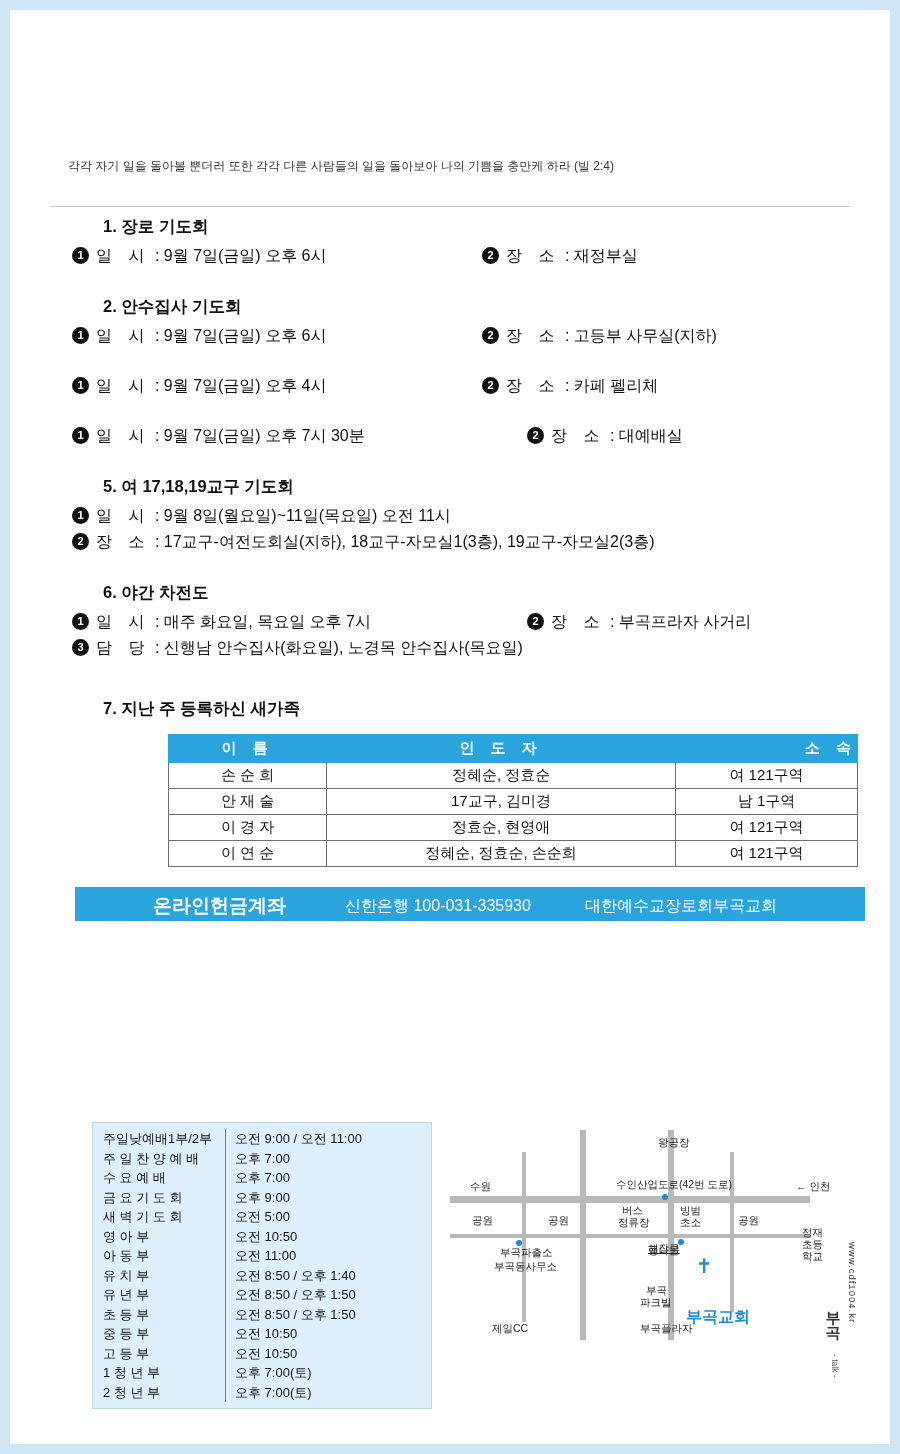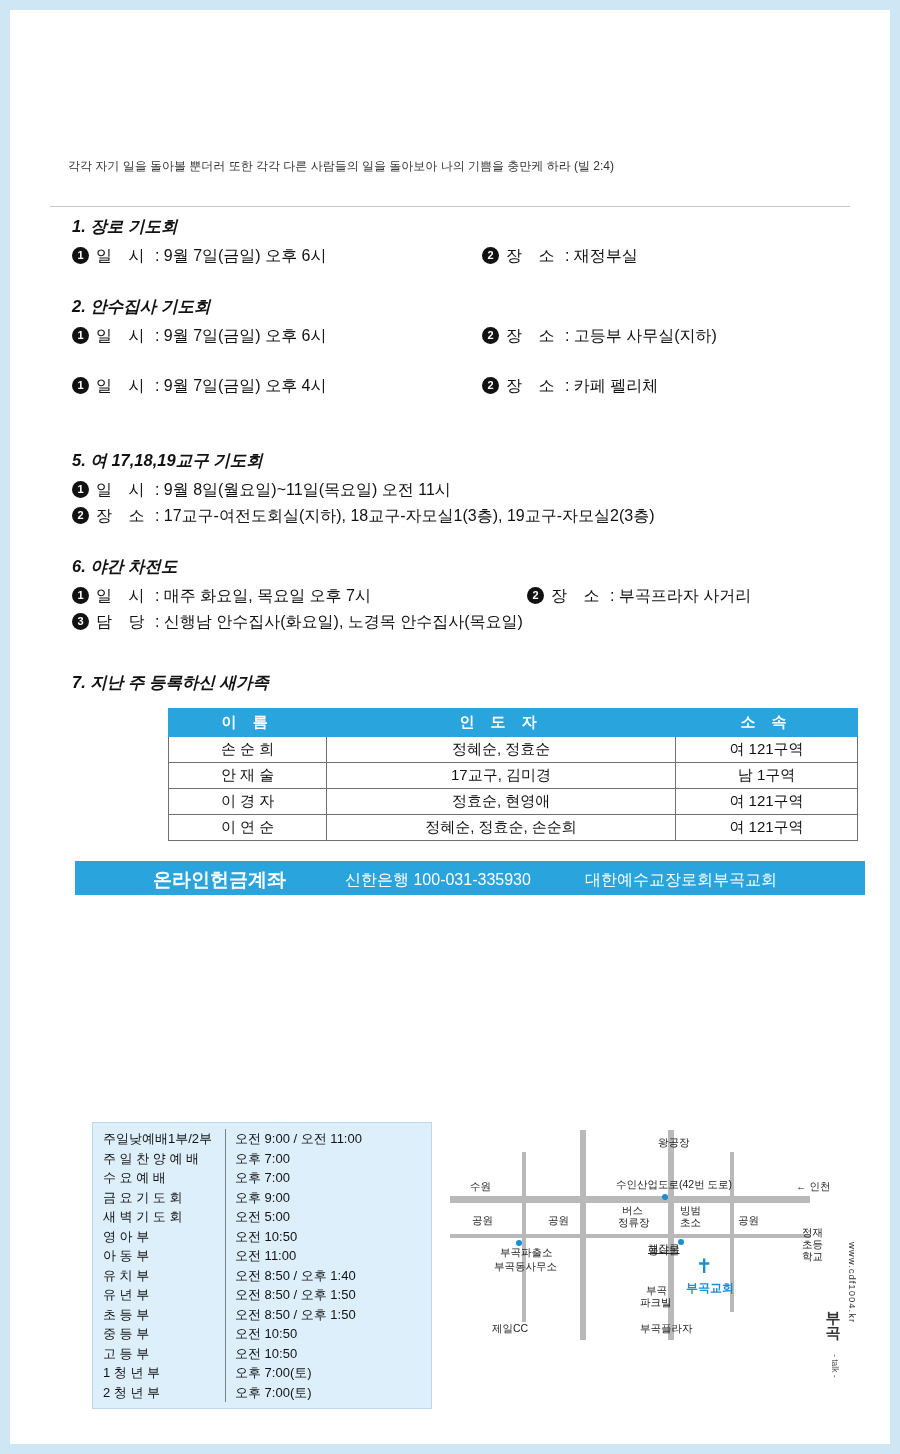--- a/index.html
+++ b/index.html
@@ -65,21 +65,21 @@
     position:absolute;left:48px;top:18px;font-size:12px;color:#333;
   }
   .rule{
     position:absolute;left:30px;right:30px;top:186px;height:1px;background:#c9c9c9;
   }
 
   
   .content{position:absolute;left:0;right:0;top:196px;}
   .sec{margin:0 0 0 0;}
   .sec-title{
-    font-size:16.5px;font-weight:bold;color:#111;margin:0 0 8px 52px;font-style:italic;
+    font-size:16.5px;font-weight:bold;color:#111;margin:0 0 8px 83px;
   }
   .line{
     font-size:16px;color:#111;margin:0 0 5px 52px;position:relative;white-space:nowrap;
   }
   .bullet{
     display:inline-block;width:17px;height:17px;border-radius:50%;
     background:#111;color:#fff;font-size:11px;line-height:17px;text-align:center;
     vertical-align:2px;margin-right:7px;font-weight:bold;
   }
   .lbl{letter-spacing:6px;}
@@ -94,21 +94,21 @@
   }
   .tbl th{
     background:#2aa4dd;color:#ffffff;font-weight:bold;border:1px solid #2aa4dd;
     padding:4px 0;letter-spacing:6px;
   }
   .tbl td{
     border:1px solid #6f6f6f;padding:3px 0;text-align:center;color:#111;
   }
   .tbl .c1{width:158px;}
   .tbl .c2{width:350px;}
-  .tbl .c3{width:182px;}
+  .tbl .c3{width:182px;text-align:right;}
 
   
   .bank{
     margin:20px 0 0 55px;width:790px;height:34px;background:#2aa4dd;color:#fff;
     position:relative;
   }
   .bank .b1{position:absolute;left:78px;top:6px;font-size:19px;font-weight:bold;}
   .bank .b2{position:absolute;left:270px;top:9px;font-size:16px;}
   .bank .b3{position:absolute;left:510px;top:9px;font-size:16px;}
 
@@ -119,21 +119,21 @@
     border:1px solid #b9d9ec;padding:6px 0 6px 0;box-sizing:border-box;
   }
   .srow{display:flex;font-size:13px;color:#111;line-height:19.5px;}
   .sname{width:132px;padding-left:10px;box-sizing:border-box;white-space:nowrap;}
   .stime{width:170px;padding-left:9px;border-left:1px solid #7f7f7f;box-sizing:border-box;white-space:nowrap;}
 
   .map{position:absolute;left:410px;top:0;width:430px;height:290px;}
   .mline{position:absolute;background:#b9b9b9;}
   .mlabel{position:absolute;font-size:10.5px;color:#222;white-space:nowrap;}
   .mdot{position:absolute;width:6px;height:6px;border-radius:50%;background:#1a8fd0;}
-  .church{position:absolute;font-size:12px;font-weight:bold;color:#1a8fd0;white-space:nowrap;}
+  .church{position:absolute;font-size:16px;font-weight:bold;color:#1a8fd0;white-space:nowrap;margin-top:27px;}
   .cross{position:absolute;color:#1a8fd0;font-size:20px;}
   .vert-url{
     position:absolute;right:2px;top:120px;
     writing-mode:vertical-rl;font-size:9.5px;color:#333;letter-spacing:1px;
   }
   .vert-big{
     position:absolute;right:18px;top:178px;
     writing-mode:vertical-rl;font-size:15px;font-weight:bold;color:#333;
   }
   .vert-small{
@@ -175,20 +175,24 @@
 
       <div class="sec">
         <div class="line">
           <span class="bullet">1</span><span class="lbl">일     시</span> : <span>9월 7일(금일) 오후 4시</span>
           <span class="col2"><span class="bullet">2</span><span class="lbl">장     소</span> : <span>카페 펠리체</span></span>
         </div>
       </div>
       <div class="gap"></div>
 
       <div class="sec">
+        <div class="line">
+          <span class="bullet">1</span><span class="lbl">일     시</span> : <span>9월 7일(금일) 오후 7시 30분</span>
+          <span class="col2b"><span class="bullet">2</span><span class="lbl">장     소</span> : <span>대예배실</span></span>
+        </div>
       </div>
       <div class="gap"></div>
 
       <div class="sec">
         <div class="sec-title">5. 여  17,18,19교구  기도회</div>
         <div class="line">
           <span class="bullet">1</span><span class="lbl">일     시</span> : <span>9월 8일(월요일)~11일(목요일) 오전 11시</span>
         </div>
         <div class="line">
           <span class="bullet">2</span><span class="lbl">장     소</span> : <span>17교구-여전도회실(지하),  18교구-자모실1(3층),  19교구-자모실2(3층)</span>

